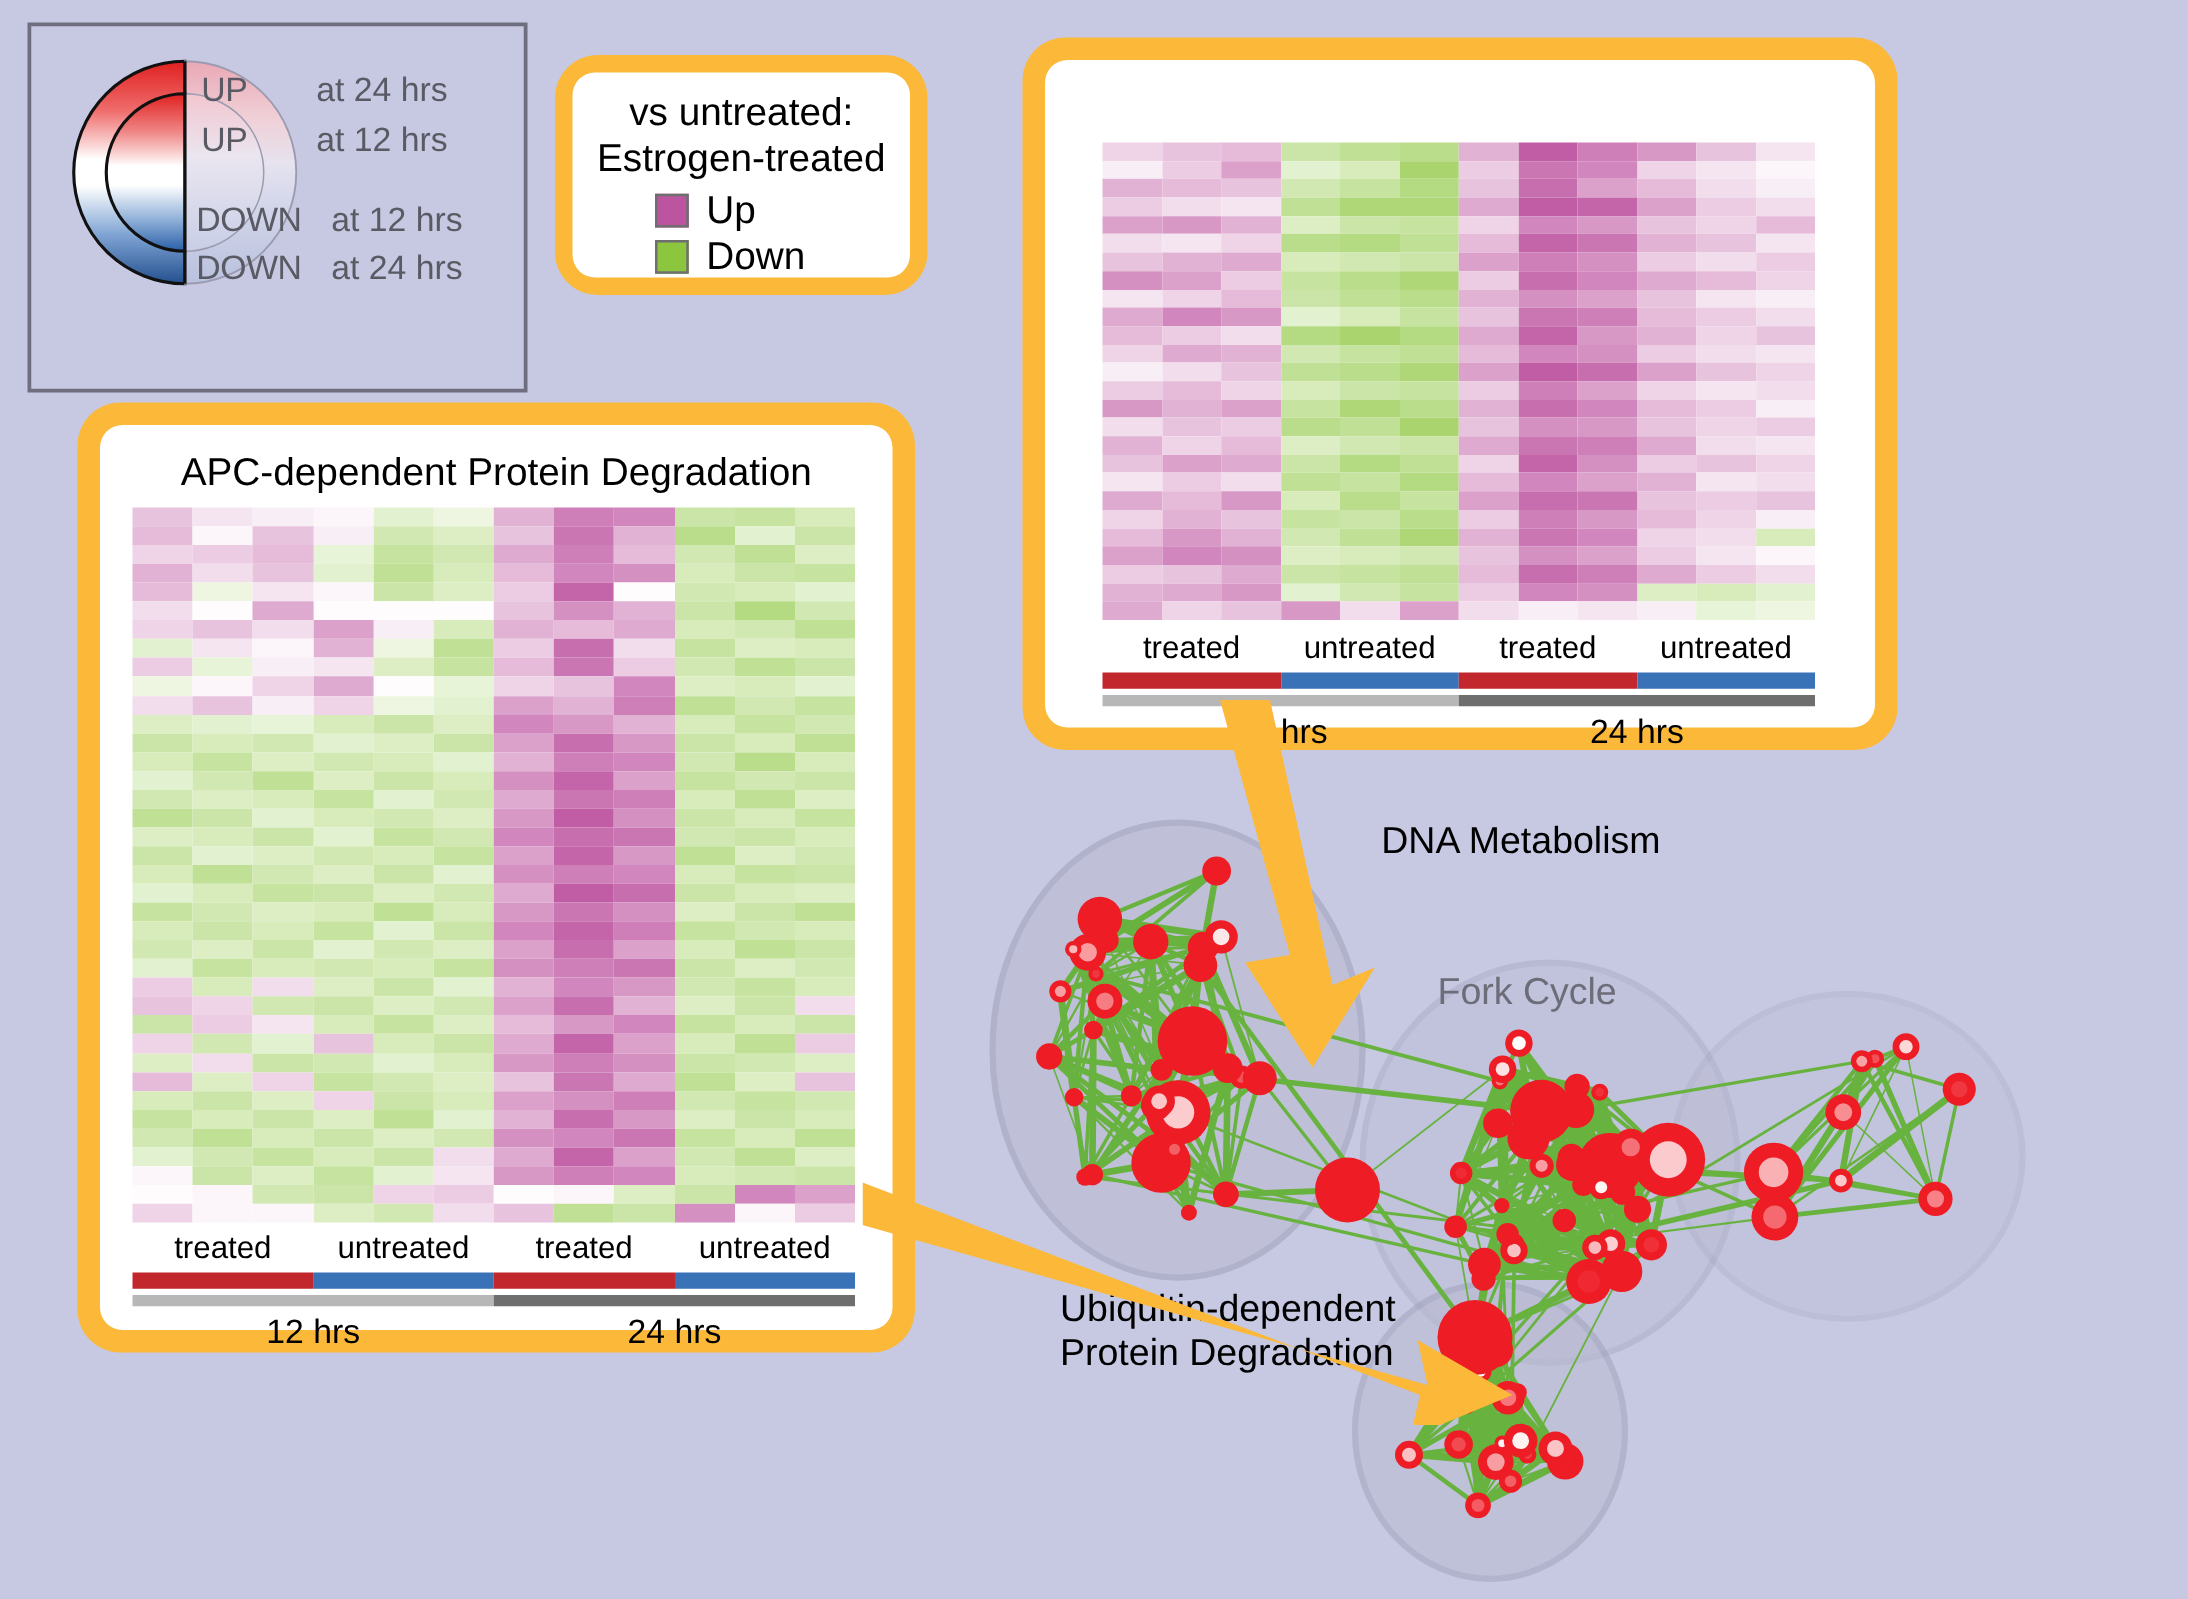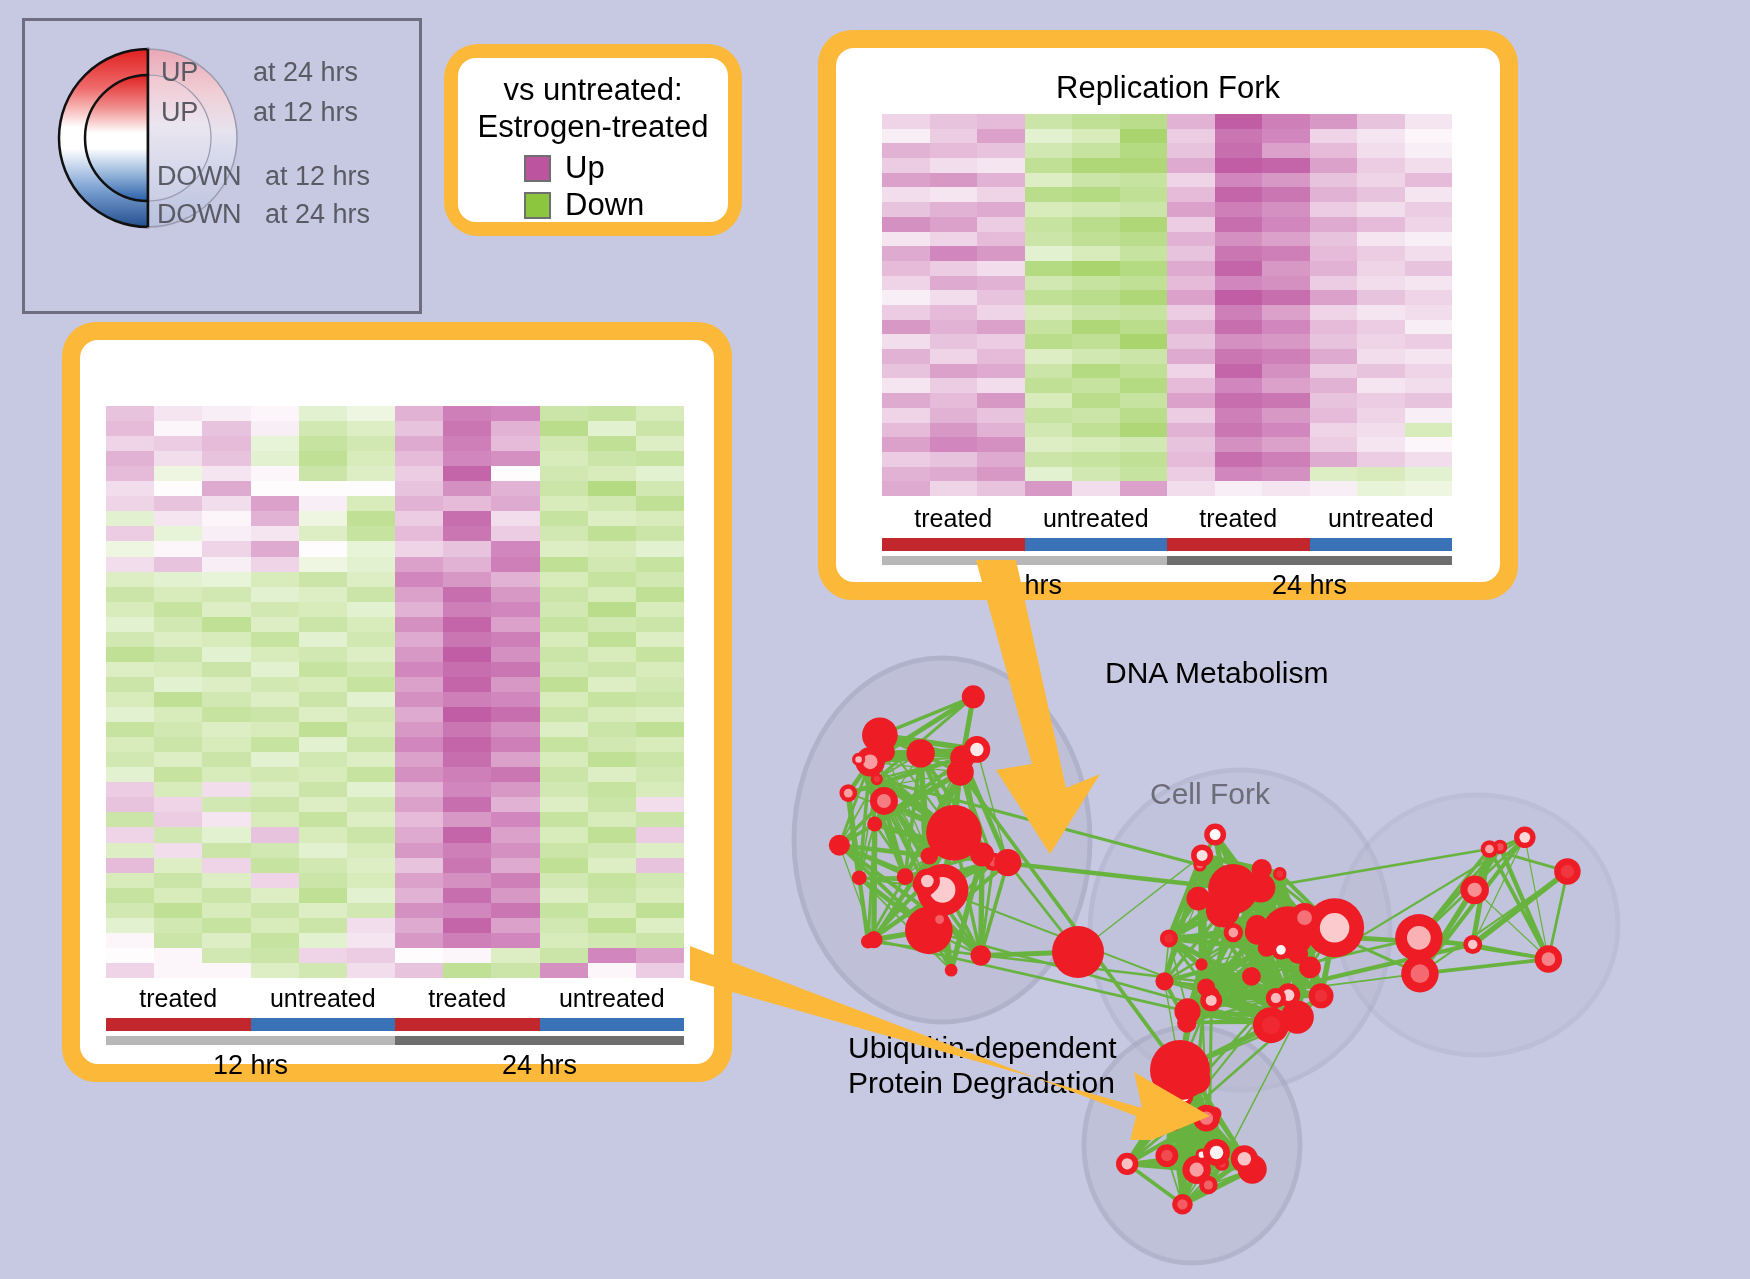--- a/index.html
+++ b/index.html
@@ -145,21 +145,20 @@
       </div>
       <div class="lgrow" style="top:129px;">
         <span class="swatch" id="sw-down" style="background: rgb(140, 198, 62);"></span>
         <span class="lgtext">Down</span>
       </div>
     </div>
   </div>
 
   <div id="rf-panel" class="opanel">
     <div class="inner">
-      <div class="panel-title" style="top:22px;">Replication Fork</div>
 
       <div class="heatmap" id="rf-heatmap" style="left: 46px; top: 66px; width: 570px; height: 382px; grid-template-columns: repeat(12, 1fr); grid-template-rows: repeat(26, 1fr);">
           <div title="r0 c0 = 0.25" style="background: rgb(239, 212, 231);"></div>
           <div title="r0 c1 = 0.35" style="background: rgb(232, 195, 222);"></div>
           <div title="r0 c2 = 0.4" style="background: rgb(229, 187, 217);"></div>
           <div title="r0 c3 = -0.45" style="background: rgb(203, 229, 168);"></div>
           <div title="r0 c4 = -0.55" style="background: rgb(192, 224, 149);"></div>
           <div title="r0 c5 = -0.6" style="background: rgb(186, 221, 139);"></div>
           <div title="r0 c6 = 0.45" style="background: rgb(225, 178, 212);"></div>
           <div title="r0 c7 = 0.95" style="background: rgb(192, 93, 165);"></div>
@@ -490,20 +489,21 @@
 
       <div class="time-labels" id="rf-timelabels" style="left:46px;top:522px;width:570px;">
           <span>12 hrs</span>
           <span>24 hrs</span>
         </div>
     </div>
   </div>
 
   <div id="apc-panel" class="opanel">
     <div class="inner">
+      <div class="panel-title" style="top:20px;">APC-dependent Protein Degradation</div>
 
       <div class="heatmap" id="apc-heatmap" style="left: 26px; top: 66px; width: 578px; height: 572px; grid-template-columns: repeat(12, 1fr); grid-template-rows: repeat(38, 1fr);">
           <div title="r0 c0 = 0.35" style="background: rgb(232, 195, 222);"></div>
           <div title="r0 c1 = 0.15" style="background: rgb(245, 229, 241);"></div>
           <div title="r0 c2 = 0.1" style="background: rgb(248, 238, 246);"></div>
           <div title="r0 c3 = 0.05" style="background: rgb(252, 246, 250);"></div>
           <div title="r0 c4 = -0.25" style="background: rgb(226, 241, 207);"></div>
           <div title="r0 c5 = -0.15" style="background: rgb(238, 246, 226);"></div>
           <div title="r0 c6 = 0.45" style="background: rgb(225, 178, 212);"></div>
           <div title="r0 c7 = 0.75" style="background: rgb(206, 127, 184);"></div>
@@ -1925,21 +1925,21 @@
           <g>
             <circle cx="318" cy="352" r="26" fill="#ee1c25"></circle>
           </g>
           <g>
             <circle cx="420" cy="470" r="30" fill="#ee1c25"></circle>
           </g>
         </g>
     </svg>
 
     <div class="netlabel" id="lbl-dna">DNA Metabolism</div>
-    <div class="netlabel" id="lbl-cc">Cell Fork</div>
+    <div class="netlabel" id="lbl-cc">Fork Cycle</div>
     <div class="netlabel" id="lbl-ub">Ubiquitin-dependent
 Protein Degradation</div>
   </div>
 
   <svg id="arrow-rf" style="left:940px;top:560px;" width="220" height="300" viewBox="0 0 220 300">
     <polygon points="36,0 76,0 126,228 160,214 110,294 56,210 92,204" fill="#fbb839"></polygon>
   </svg>
 
   <svg id="arrow-apc" style="left:690px;top:920px;" width="560" height="220" viewBox="0 0 560 220">
     <polygon points="0,26 0,60 452,188 444,152 520,196 438,230 446,196" fill="#fbb839"></polygon>

